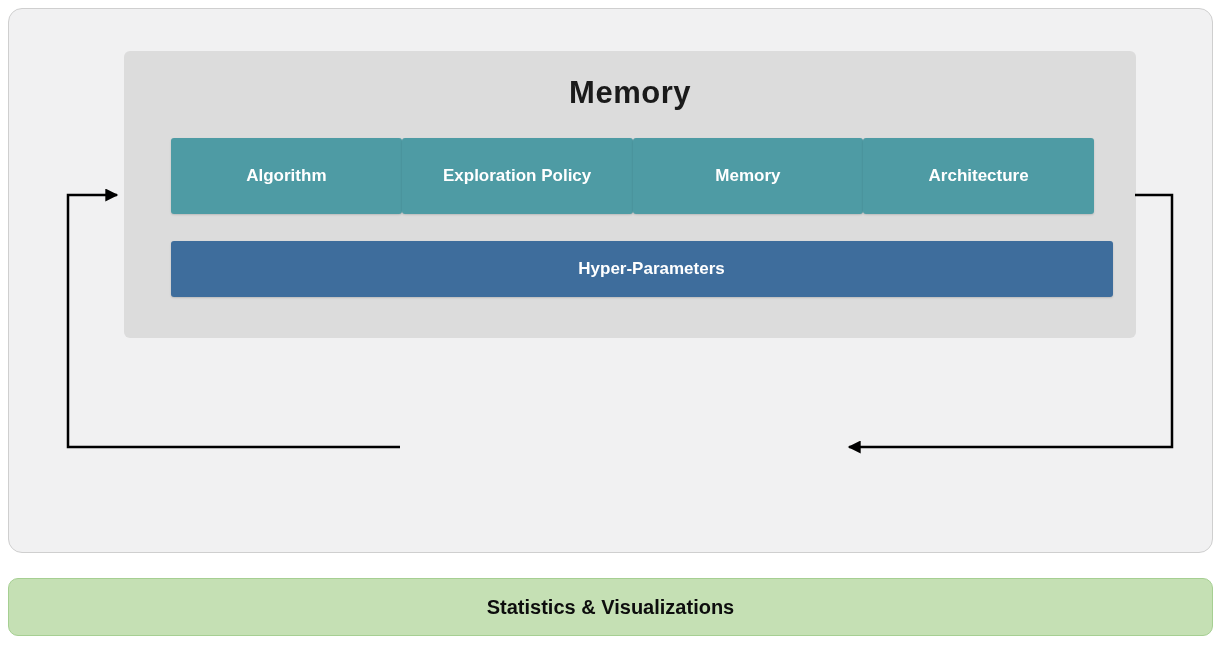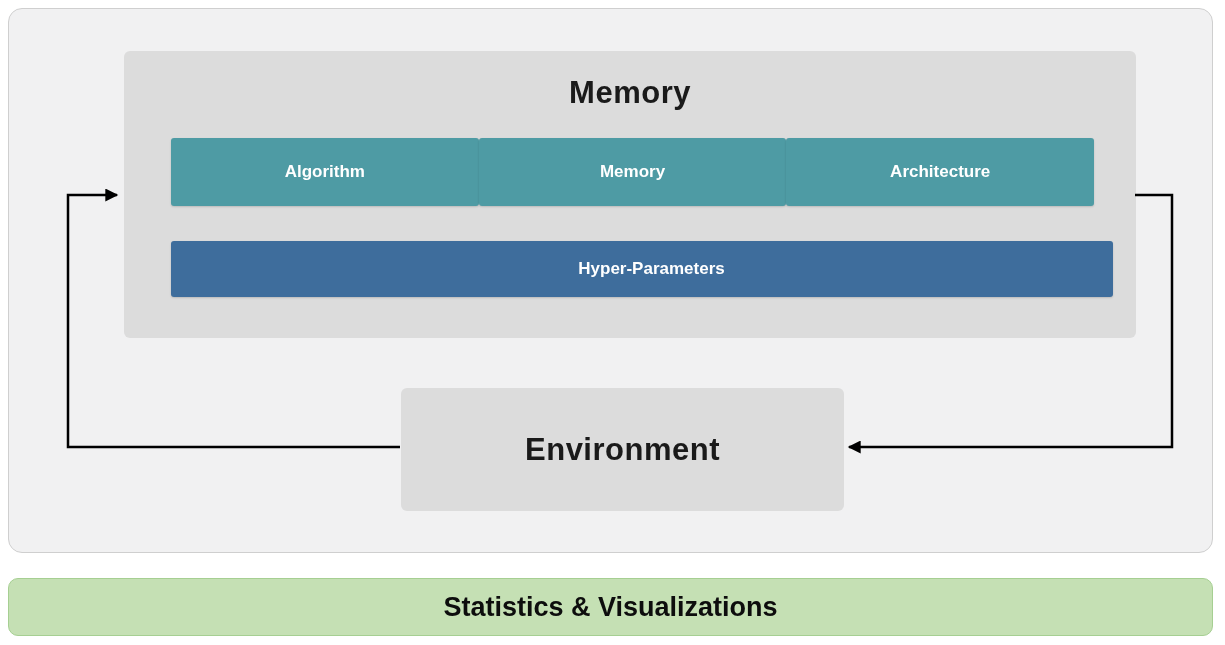--- a/index.html
+++ b/index.html
@@ -44,21 +44,21 @@
     font-size: 31px;
     font-weight: bold;
     color: #1a1a1a;
     letter-spacing: 0.5px;
   }
   .component-row {
     position: absolute;
     left: 47px;
     top: 87px;
     width: 923px;
-    height: 68px;
+    height: 76px;
     display: flex;
   }
   .component-box {
     flex: 1;
     background: #4e9ba4;
     border-radius: 3px;
     display: flex;
     align-items: center;
     justify-content: center;
     color: #ffffff;
@@ -113,53 +113,53 @@
     top: 578px;
     width: 1205px;
     height: 58px;
     background: #c5e0b4;
     border: 1px solid #a6cf92;
     border-radius: 10px;
     box-sizing: border-box;
     display: flex;
     align-items: center;
     justify-content: center;
-    font-size: 27px;
+    font-size: 20px;
     font-weight: bold;
     color: #0d0d0d;
   }
 </style>
 </head>
 <body>
 
 <div class="canvas">
 
   <div class="outer-panel">
 
     <div class="agent-box" style="left:115px; top:42px;">
       <div class="agent-title">Memory</div>
       <div class="component-row">
         <div class="component-box">
           <span>Algorithm</span>
         </div>
         <div class="component-box">
+          <span>Exploration Policy</span>
+        </div>
+        <div class="component-box">
           <span>Memory</span>
         </div>
         <div class="component-box">
           <span>Architecture</span>
         </div>
       </div>
       <div class="hyper-bar">
         <span>Hyper-Parameters</span>
       </div>
     </div>
 
-    <div class="environment-box" style="left:392px; top:379px;">
-      <span>Environment</span>
-    </div>
 
   </div>
 
   <svg class="arrow-layer" viewBox="0 0 1225 645" xmlns="http://www.w3.org/2000/svg">
     <defs>
       <marker id="arrowhead" viewBox="0 0 10 10" refX="9" refY="5" markerWidth="15" markerHeight="13" markerUnits="userSpaceOnUse" orient="auto">
         <path d="M 0 0 L 10 5 L 0 10 z" fill="#000000"></path>
       </marker>
     </defs>
 

